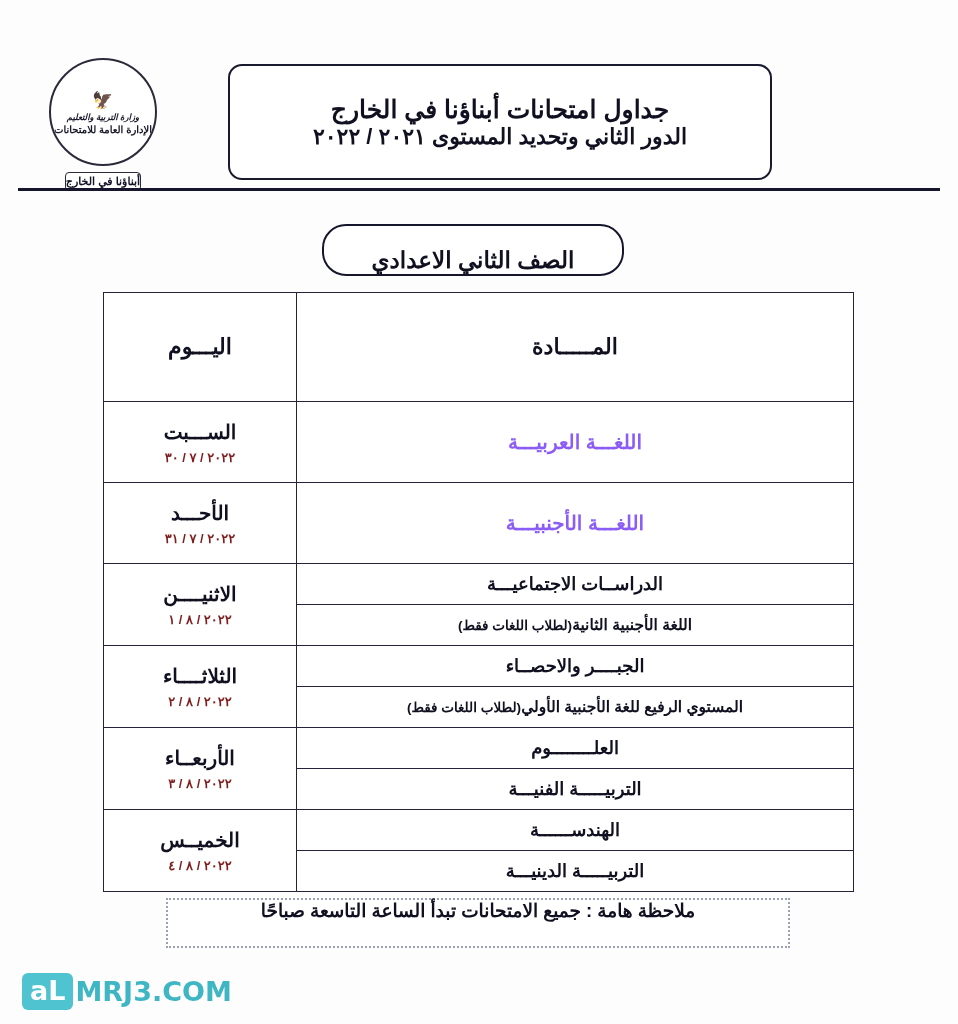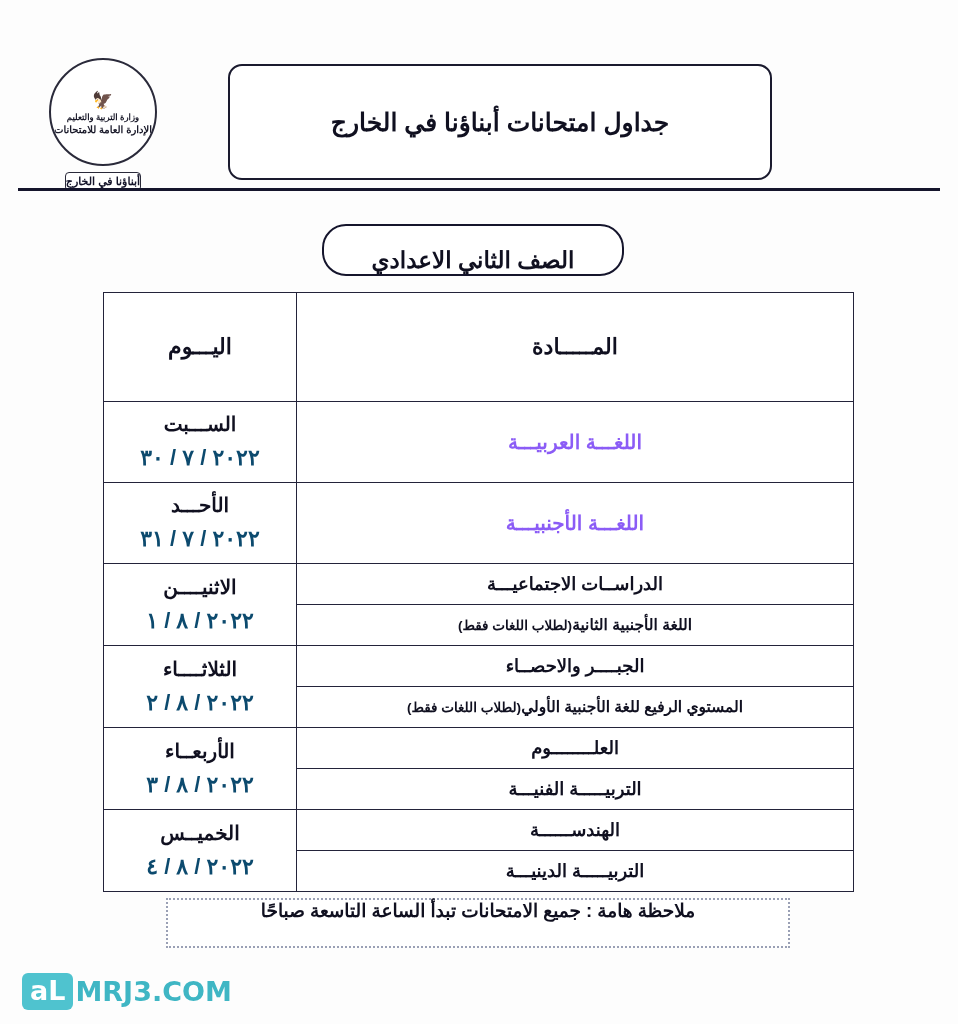--- a/index.html
+++ b/index.html
@@ -84,20 +84,21 @@
     color: #7a1f24;
     margin-top: 4px;
   }
   .emblem-txt1 {
     font-size: 8.5px;
     font-weight: bold;
     color: #1a1a2a;
     margin-top: 3px;
     text-align: center;
     line-height: 1.25;
+    font-style: italic;
   }
   .emblem-txt2 {
     font-size: 10px;
     font-weight: bold;
     color: #1a1a2a;
     text-align: center;
     line-height: 1.2;
     margin-top: 2px;
   }
   .emblem-badge {
@@ -169,23 +170,23 @@
     padding: 6px 0;
   }
   .day-name {
     font-size: 20px;
     font-weight: bold;
     color: #101020;
     letter-spacing: 2.5px;
     display: block;
   }
   .day-date {
-    font-size: 22px;
-    font-weight: bold;
-    color: #0c4a6e;
+    font-size: 13px;
+    font-weight: bold;
+    color: #7f1d1d;
     display: block;
     letter-spacing: 1px;
   }
   .subj-cell {
     height: 80px;
     font-size: 20px;
     font-weight: bold;
     color: #8b5cf6;
     letter-spacing: 1.5px;
   }
@@ -262,20 +263,21 @@
 </style>
 </head>
 <body>
 
 <div class="page">
 
   <div class="header-row">
 
     <div class="title-box">
       <div class="title-line1">جداول امتحانات أبناؤنا في الخارج</div>
+      <div class="title-line2">الدور الثاني وتحديد المستوى ٢٠٢١ / ٢٠٢٢</div>
     </div>
 
     <div class="emblem-wrap">
       <div class="emblem-circle">
         <div class="emblem-bird">🦅</div>
         <div class="emblem-txt1">وزارة التربية والتعليم</div>
         <div class="emblem-txt2">الإدارة العامة للامتحانات</div>
       </div>
       <div class="emblem-badge">أبناؤنا في الخارج</div>
     </div>

